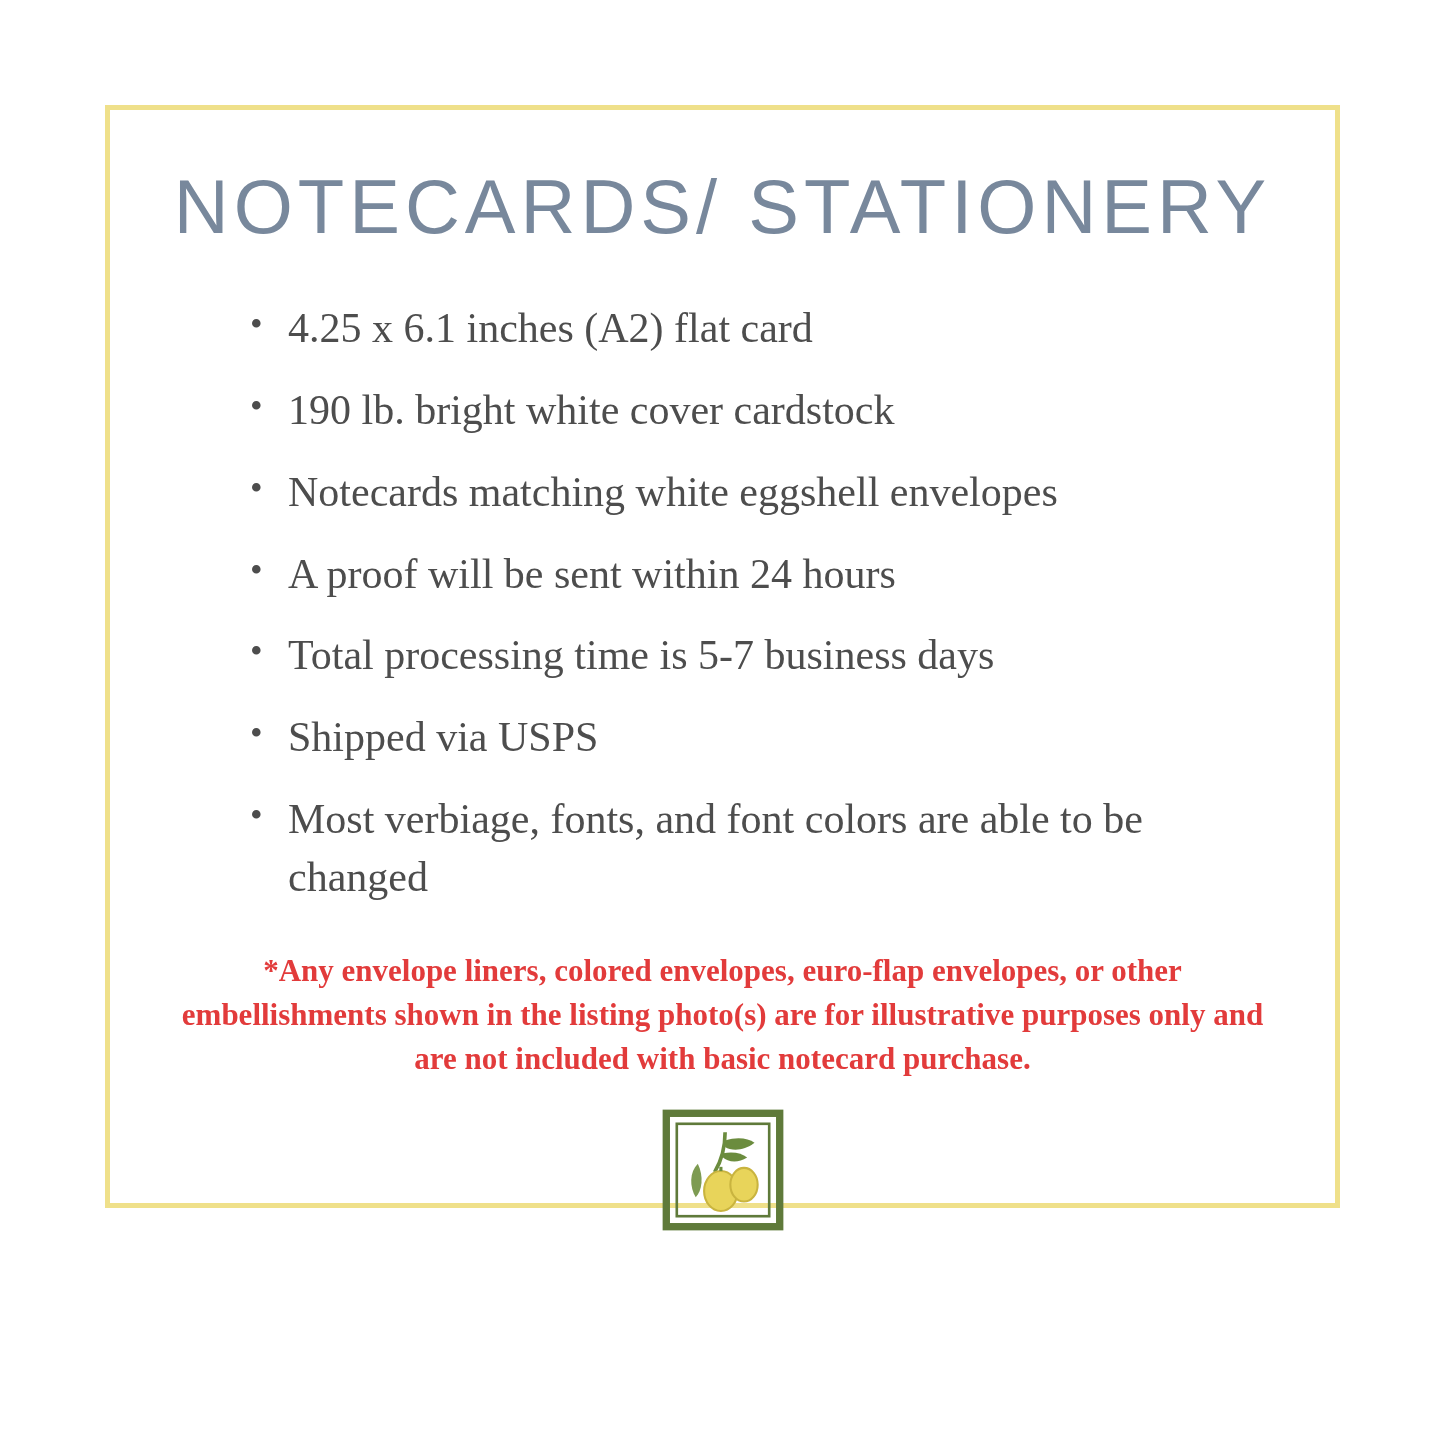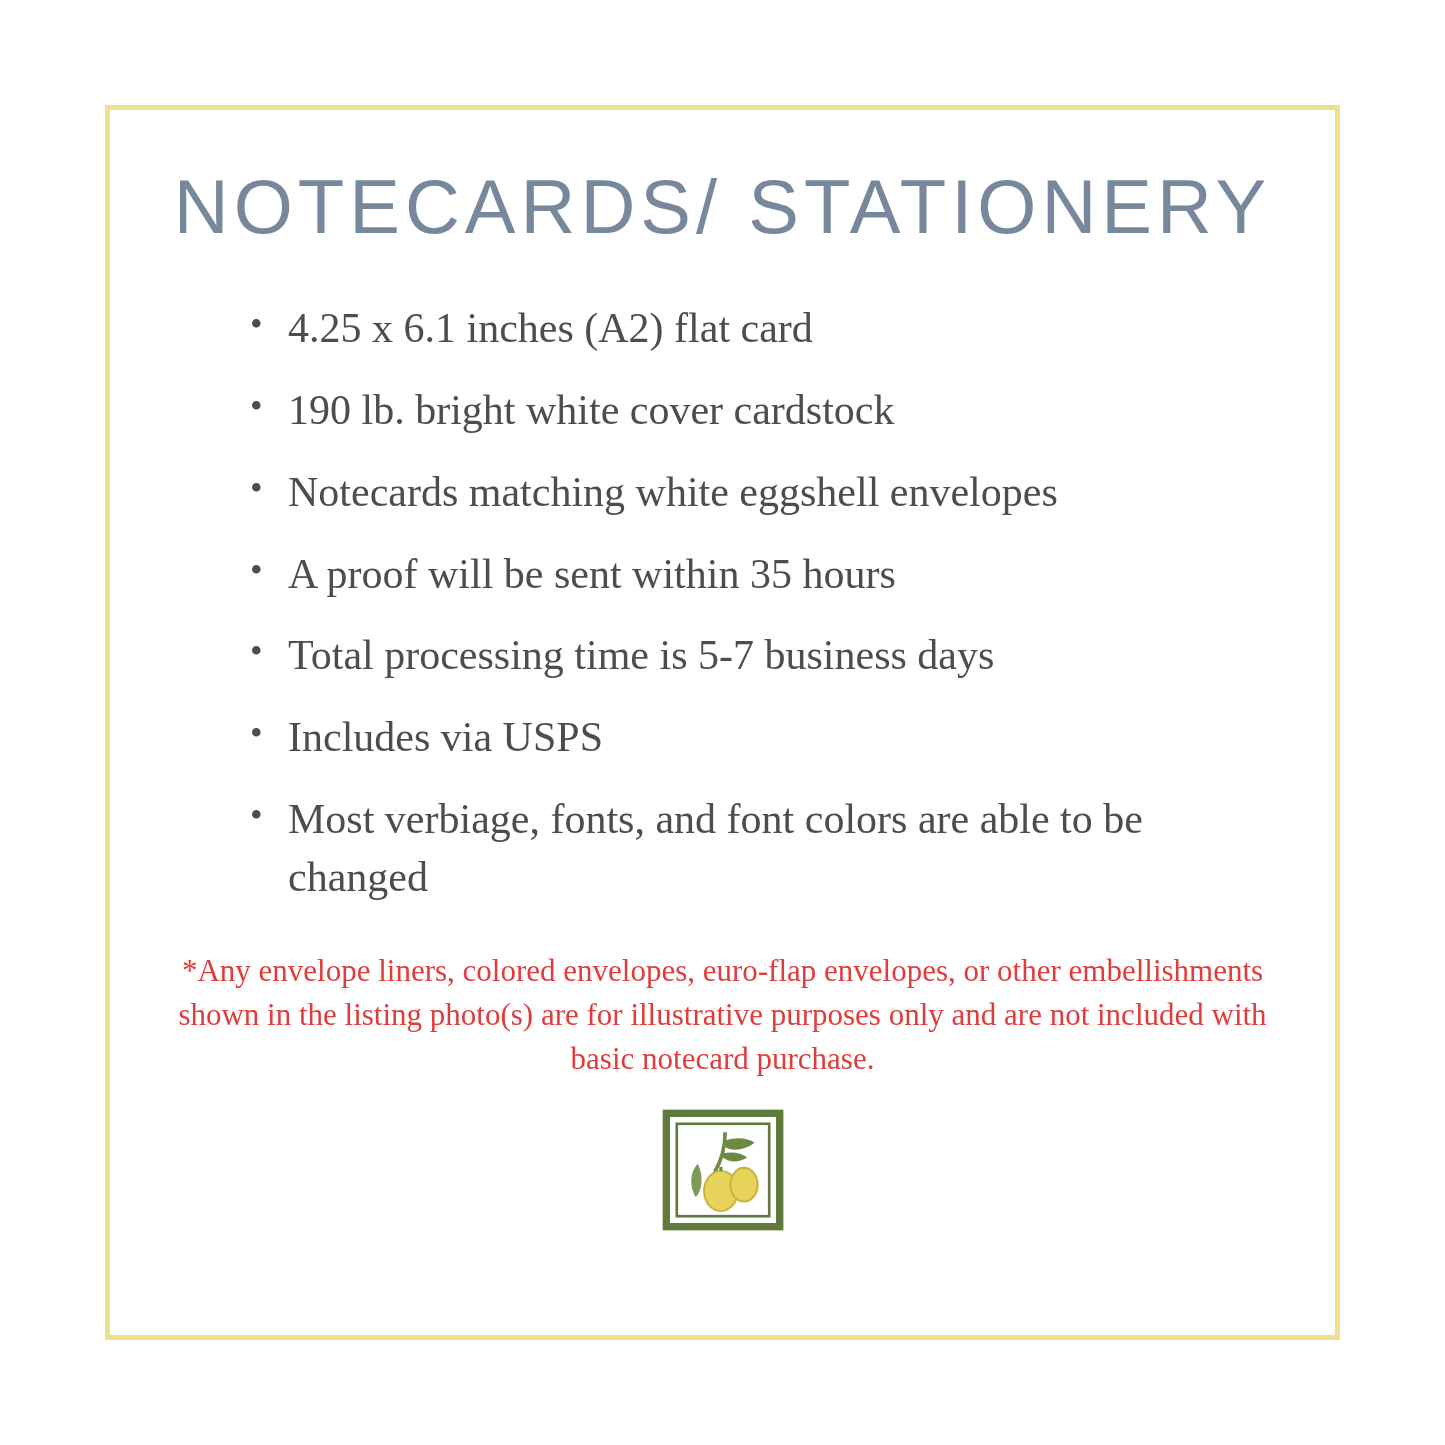--- a/index.html
+++ b/index.html
@@ -11,21 +11,21 @@
     height: 1445px;
     background: #ffffff;
     font-family: "Liberation Serif", serif;
     overflow: hidden;
   }
   .card {
     position: absolute;
     left: 105px;
     top: 105px;
     width: 1235px;
-    height: 1235px;
+    height: 1103px;
     box-sizing: border-box;
     border: 5px solid #efe08a;
     background: #ffffff;
     display: flex;
     flex-direction: column;
     align-items: center;
   }
   .title {
     margin-top: 52px;
     width: 90%;
@@ -66,20 +66,21 @@
   }
   .disclaimer {
     margin-top: 18px;
     width: 100%;
     padding: 0 62px;
     box-sizing: border-box;
     color: #e23b3b;
     font-size: 31px;
     line-height: 1.42;
     text-align: center;
+    font-weight: bold;
   }
   .logo-wrap {
     margin-top: 26px;
     display: flex;
     justify-content: center;
     align-items: center;
   }
   .logo {
     width: 126px;
     height: 126px;
@@ -101,29 +102,29 @@
     <div class="bullet">
       <span class="bullet-dot">•</span>
       <span class="bullet-text">190 lb. bright white cover cardstock</span>
     </div>
     <div class="bullet">
       <span class="bullet-dot">•</span>
       <span class="bullet-text">Notecards matching white eggshell envelopes</span>
     </div>
     <div class="bullet">
       <span class="bullet-dot">•</span>
-      <span class="bullet-text">A proof will be sent within 35 hours</span>
+      <span class="bullet-text">A proof will be sent within 24 hours</span>
     </div>
     <div class="bullet">
       <span class="bullet-dot">•</span>
       <span class="bullet-text">Total processing time is 5-7 business days</span>
     </div>
     <div class="bullet">
       <span class="bullet-dot">•</span>
-      <span class="bullet-text">Includes via USPS</span>
+      <span class="bullet-text">Shipped via USPS</span>
     </div>
     <div class="bullet">
       <span class="bullet-dot">•</span>
       <span class="bullet-text">Most verbiage, fonts, and font colors are able to be changed</span>
     </div>
   </div>
 
   <div class="disclaimer">*Any envelope liners, colored envelopes, euro-flap envelopes, or other embellishments shown in the listing photo(s) are for illustrative purposes only and are not included with basic notecard purchase.</div>
 
   <div class="logo-wrap">

